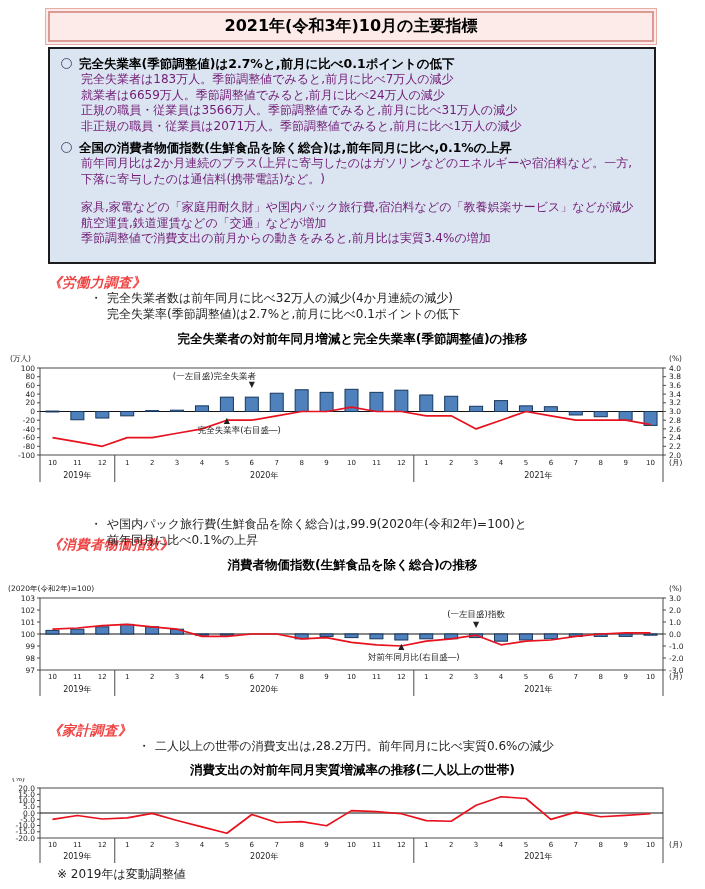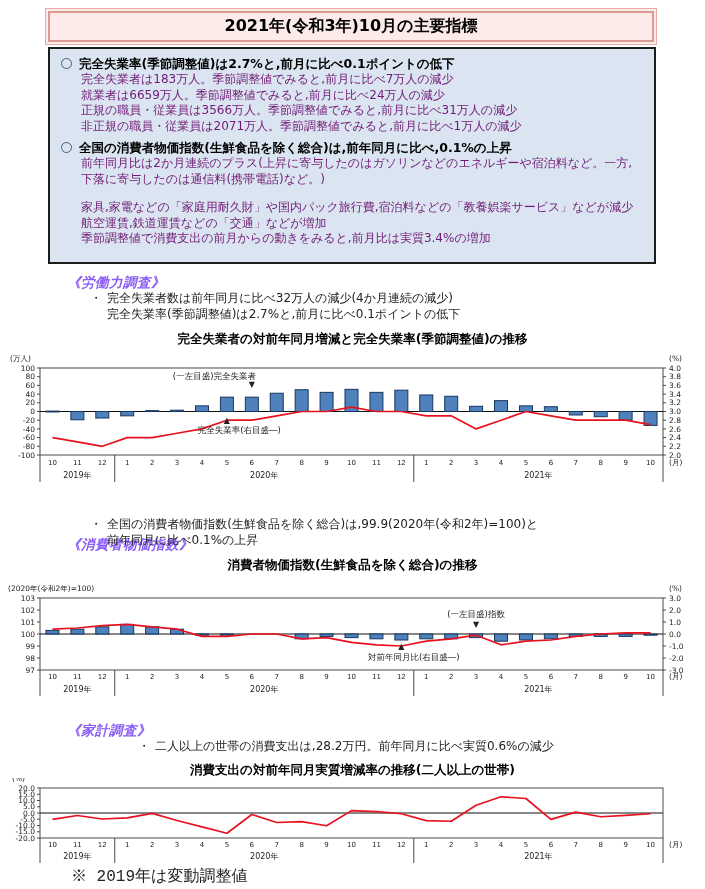--- a/index.html
+++ b/index.html
@@ -6,27 +6,27 @@
   body{width:705px;height:889px;font-family:"DejaVu Sans","Liberation Sans",sans-serif;}
   .page{position:relative;width:705px;height:889px;background:#fff;color:#1a1a1a;overflow:hidden;}
   .title-box{position:absolute;left:45px;top:8px;width:612px;background:#fcebe9;border:1px solid #e8aca7;padding:2px;box-sizing:border-box;}
   .title-inner{border:2px solid #db9a94;text-align:center;font-size:16px;font-weight:bold;color:#000;padding:3px 0;}
   .summary-box{position:absolute;left:48px;top:47px;width:608px;height:217px;background:#dbe5f1;border:2px solid #1c1c1c;padding:7px 12px 0 10px;box-sizing:border-box;overflow:hidden;}
   .s-item{margin-bottom:6px;}
   .s-item.gap{margin-top:13px;}
   .s-head{display:flex;align-items:flex-start;font-weight:bold;font-size:12.5px;line-height:16px;color:#000;}
   .circ{flex:0 0 auto;width:9px;height:9px;border:1.6px solid #49597a;border-radius:50%;margin:2px 7px 0 1px;}
   .s-line{font-size:12px;line-height:15.5px;padding-left:21px;color:#701a75;}
-  .sec-head{position:absolute;left:67px;font-size:13.5px;font-weight:bold;font-style:italic;color:#8b5cf6;letter-spacing:.5px;}
+  .sec-head{position:absolute;left:48px;font-size:13.5px;font-weight:bold;font-style:italic;color:#ef4444;letter-spacing:.5px;}
   .bullets{position:absolute;left:90px;font-size:12px;line-height:15.5px;color:#222;width:600px;}
   .b-mark{margin-right:5px;}
   .b-cont{padding-left:17px;}
   .chart-title{position:absolute;left:0;width:705px;text-align:center;font-size:12.5px;font-weight:bold;color:#000;}
   .chart-mount{position:absolute;left:0;}
-  .footnote{position:absolute;left:71px;top:866px;font-size:16px;color:#222;font-family:Liberation Mono, monospace;}
+  .footnote{position:absolute;left:57px;top:866px;font-size:12px;color:#222;}
   svg text{font-family:"DejaVu Sans","Liberation Sans",sans-serif;fill:#222;}
 </style>
 </head>
 <body>
 
 <div class="page">
 
   <div class="title-box">
     <div class="title-inner">2021年(令和3年)10月の主要指標</div>
   </div>
@@ -171,21 +171,21 @@
         <text x="538.4000000000001" y="132" text-anchor="middle" font-size="8">2021年</text>
         <line x1="663" y1="109" x2="663" y2="136" stroke="#4a4a4a" stroke-width="1"></line>
         <text x="251.82000000000002" y="41.14" text-anchor="middle" font-size="8" fill="#111">▼</text>
         <text x="214.44" y="33.31" text-anchor="middle" font-size="8.5" fill="#111">(一左目盛)完全失業者</text>
         <text x="226.9" y="77.245" text-anchor="middle" font-size="8" fill="#111">▲</text>
         <text x="239.36" y="87.25" text-anchor="middle" font-size="8.5" fill="#111">完全失業率(右目盛―)</text>
       </svg></div>
 
   <div class="sec-head" style="top:500px;margin-top:36px;">《消費者物価指数》</div>
   <div class="bullets" style="top:517px;">
-    <div><span class="b-mark">・</span><span>全国の消費者物価指数(生鮮食品を除く総合)は,99.9(2020年(令和2年)=100)と</span></div>
+    <div><span class="b-mark">・</span><span>や国内パック旅行費(生鮮食品を除く総合)は,99.9(2020年(令和2年)=100)と</span></div>
     <div class="b-cont">前年同月に比べ0.1%の上昇</div>
   </div>
   <div class="chart-title" style="top:557px;">消費者物価指数(生鮮食品を除く総合)の推移</div>
   <div class="chart-mount" style="top:580px;" id="chart1"><svg width="705" height="118">
         <rect x="40" y="18" width="623" height="72" fill="none" stroke="#4a4a4a" stroke-width="1"></rect>
         <line x1="37" y1="18" x2="40" y2="18" stroke="#4a4a4a" stroke-width="1"></line>
         <text x="35" y="20.6" text-anchor="end" font-size="7.5">103</text>
         <line x1="37" y1="30" x2="40" y2="30" stroke="#4a4a4a" stroke-width="1"></line>
         <text x="35" y="32.6" text-anchor="end" font-size="7.5">102</text>
         <line x1="37" y1="42" x2="40" y2="42" stroke="#4a4a4a" stroke-width="1"></line>

